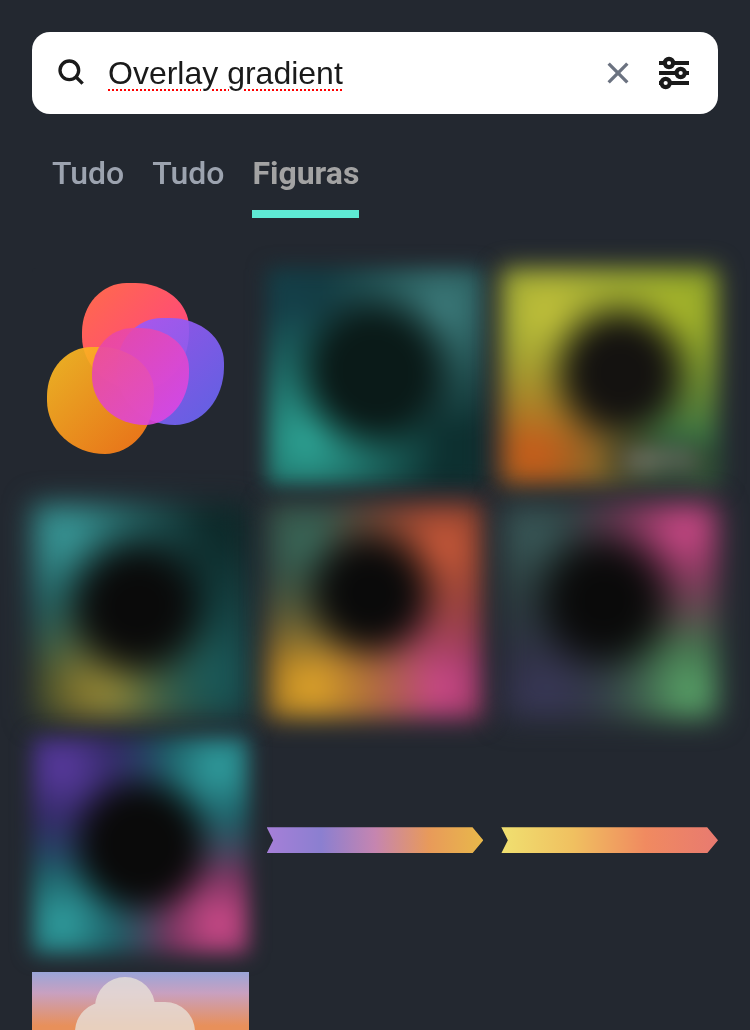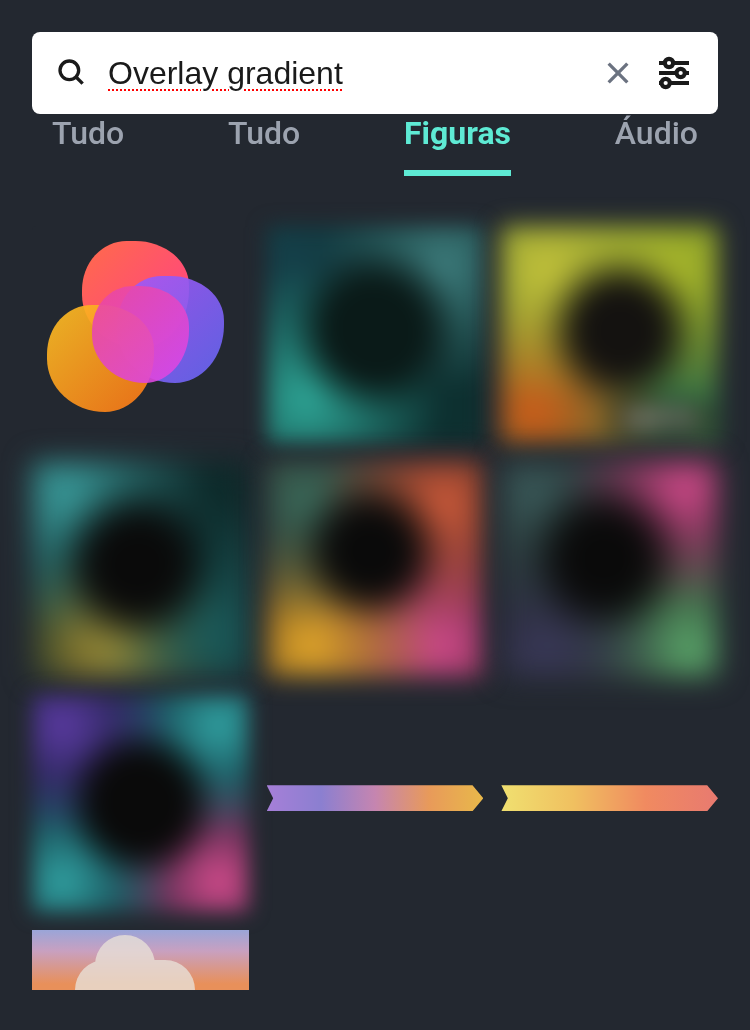--- a/index.html
+++ b/index.html
@@ -9,21 +9,21 @@
       background: #232830;
       font-family: -apple-system, BlinkMacSystemFont, "Segoe UI", Roboto, sans-serif;
       overflow: hidden;
       border-radius: 20px;
     }
     .container {
       padding: 32px;
     }
     .search-bar {
       background: #ffffff;
-      border-radius: 8px;
+      border-radius: 18px;
       height: 82px;
       display: flex;
       align-items: center;
       padding: 0 24px;
       gap: 20px;
     }
     .search-icon {
       width: 32px;
       height: 32px;
       flex-shrink: 0;
@@ -51,34 +51,35 @@
       width: 40px;
       height: 40px;
       flex-shrink: 0;
       cursor: pointer;
       display: flex;
       align-items: center;
       justify-content: center;
     }
     .tabs {
       display: flex;
-      justify-content: space-between;
+      margin-top: 40px;
       padding: 0 20px;
+      gap: 28px;
     }
     .tab {
       font-size: 32px;
       font-weight: 500;
       color: #9ca3af;
       padding-bottom: 18px;
       cursor: pointer;
     }
     .tab.active {
-      color: #5eead4;
+      color: #a3a3a3;
       font-weight: 700;
-      border-bottom: 6px solid #5eead4;
+      border-bottom: 8px solid #5eead4;
     }
     .grid {
       display: grid;
       grid-template-columns: repeat(3, 1fr);
       gap: 18px;
       margin-top: 50px;
     }
     .grid-item {
       aspect-ratio: 1/1;
       border-radius: 4px;
@@ -237,21 +238,20 @@
         <line x1="3" y1="18" x2="21" y2="18"></line>
         <circle cx="7" cy="18" r="2.5" fill="#fff"></circle>
       </svg>
     </span>
   </div>
 
   <div class="tabs">
     <div class="tab">Tudo</div>
     <div class="tab">Tudo</div>
     <div class="tab active">Figuras</div>
-    <div class="tab">Áudio</div>
   </div>
 
   <div class="grid">
     <div class="grid-item item-0">
       <div class="blob-wrap">
         <div class="blob blob1"></div>
         <div class="blob blob2"></div>
         <div class="blob blob3"></div>
         <div class="blob blob4"></div>
       </div>

